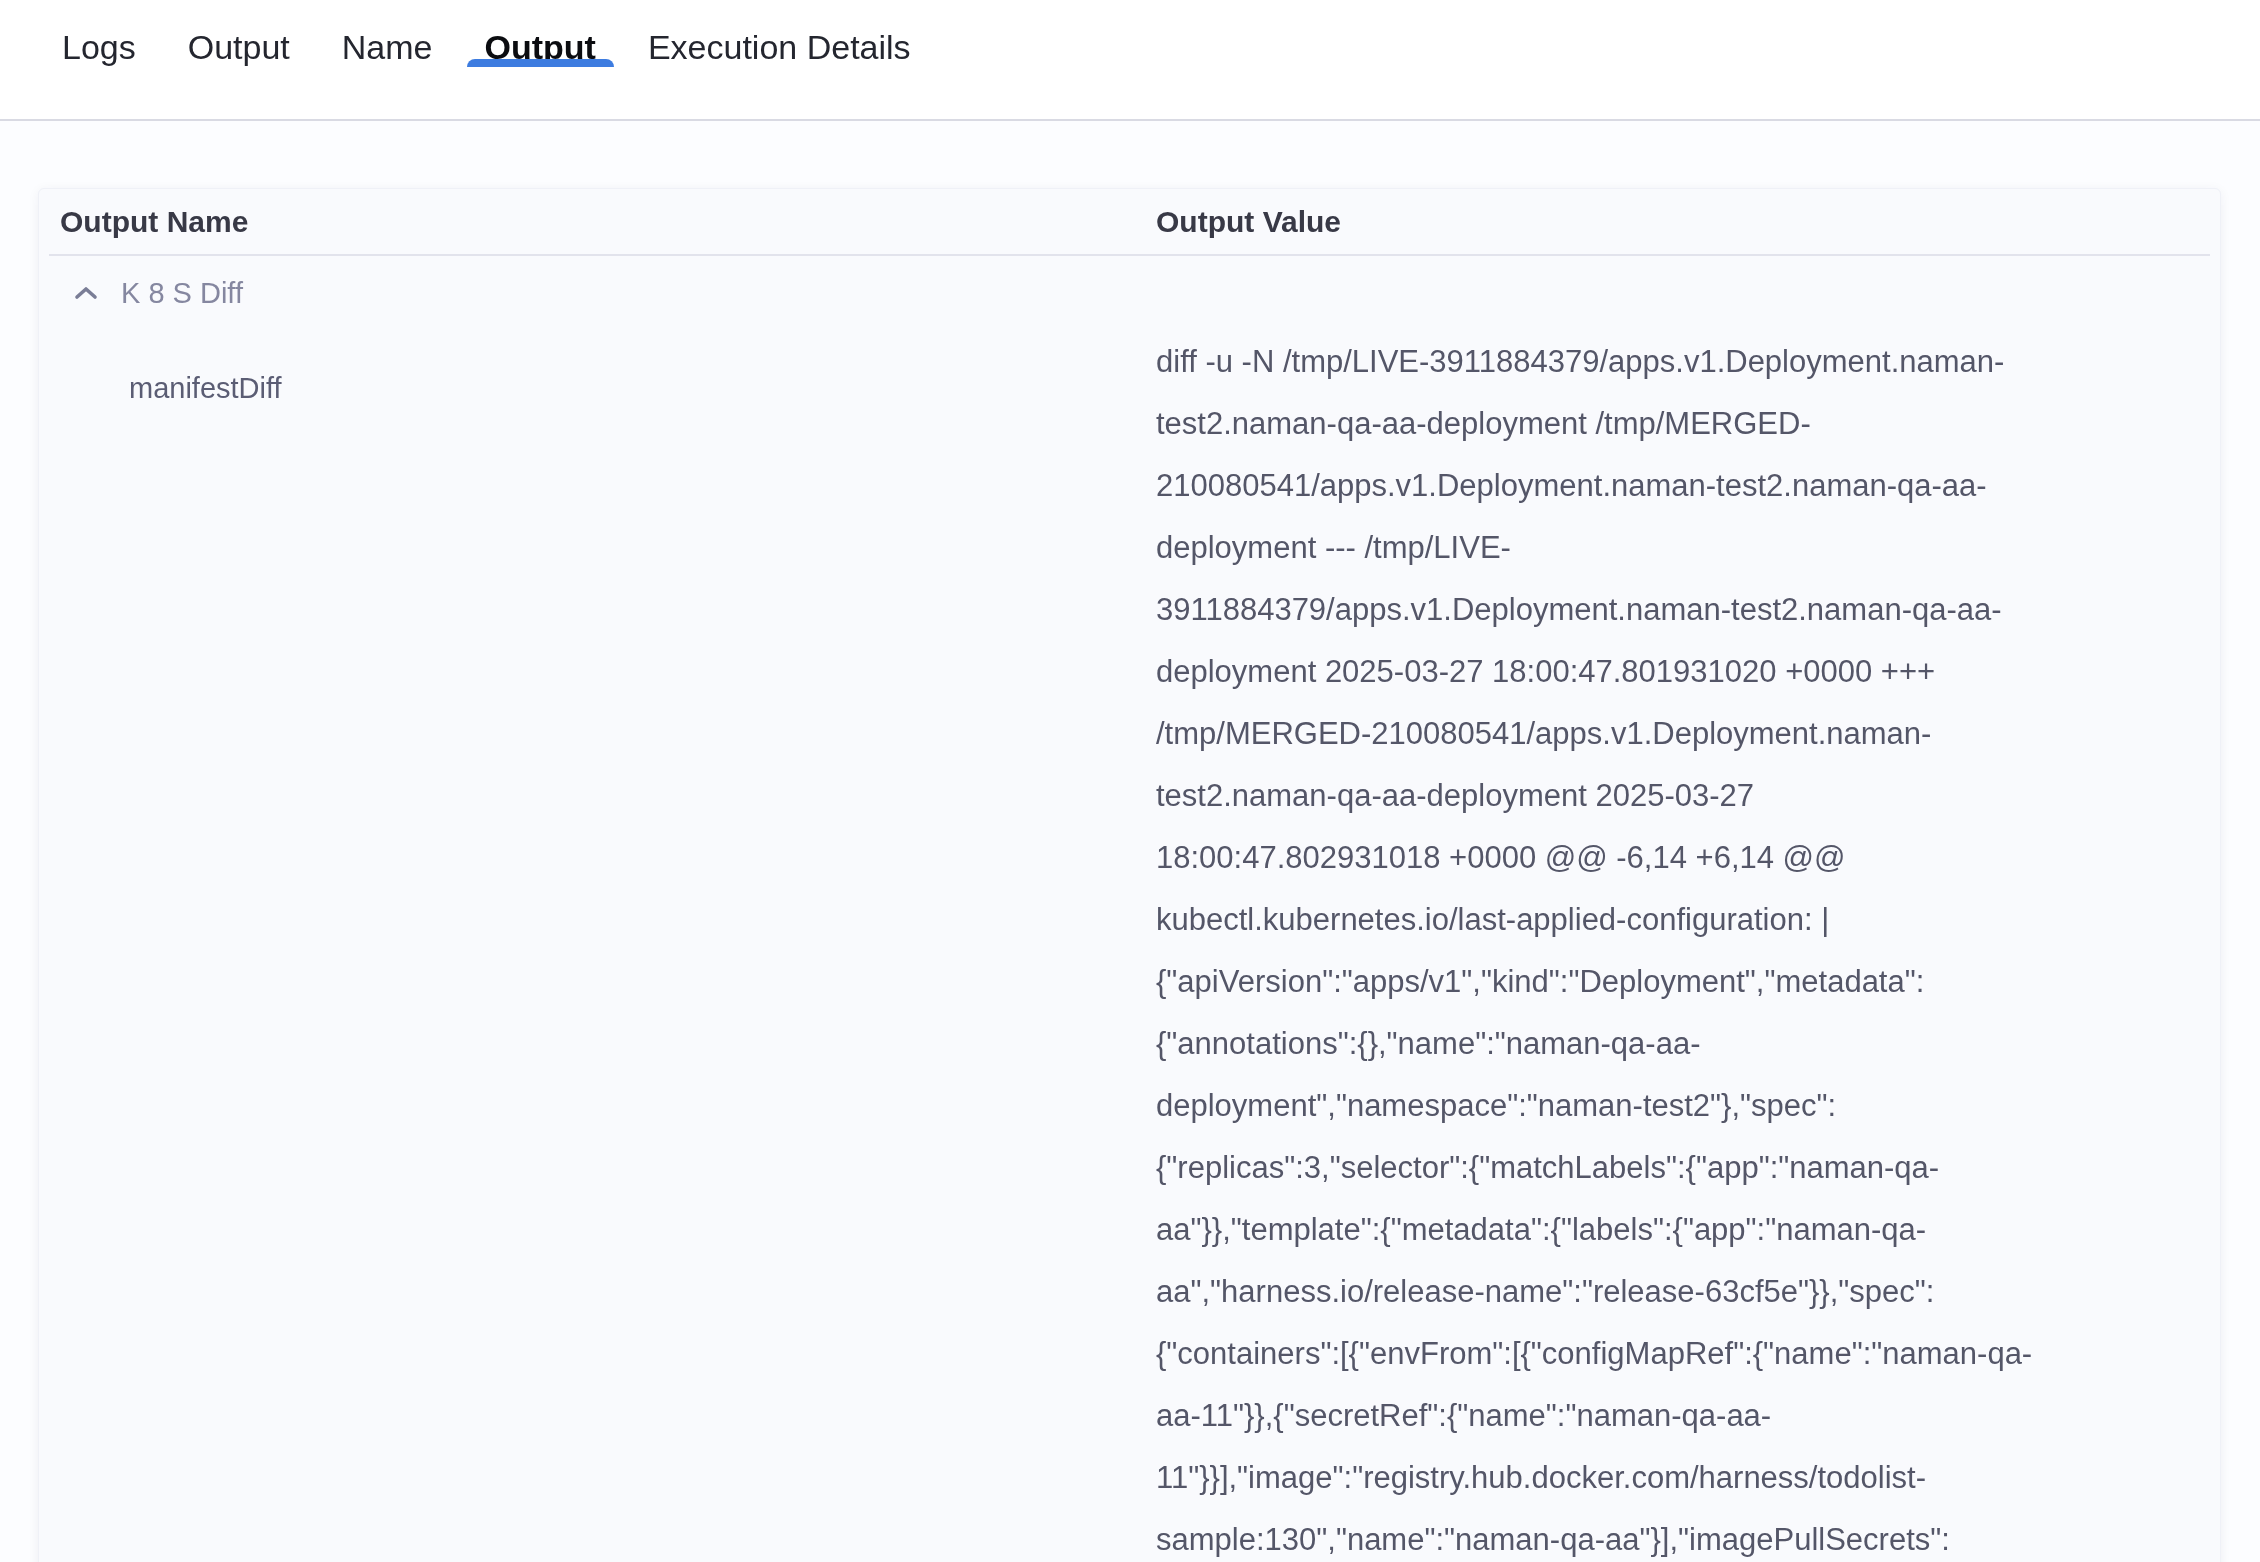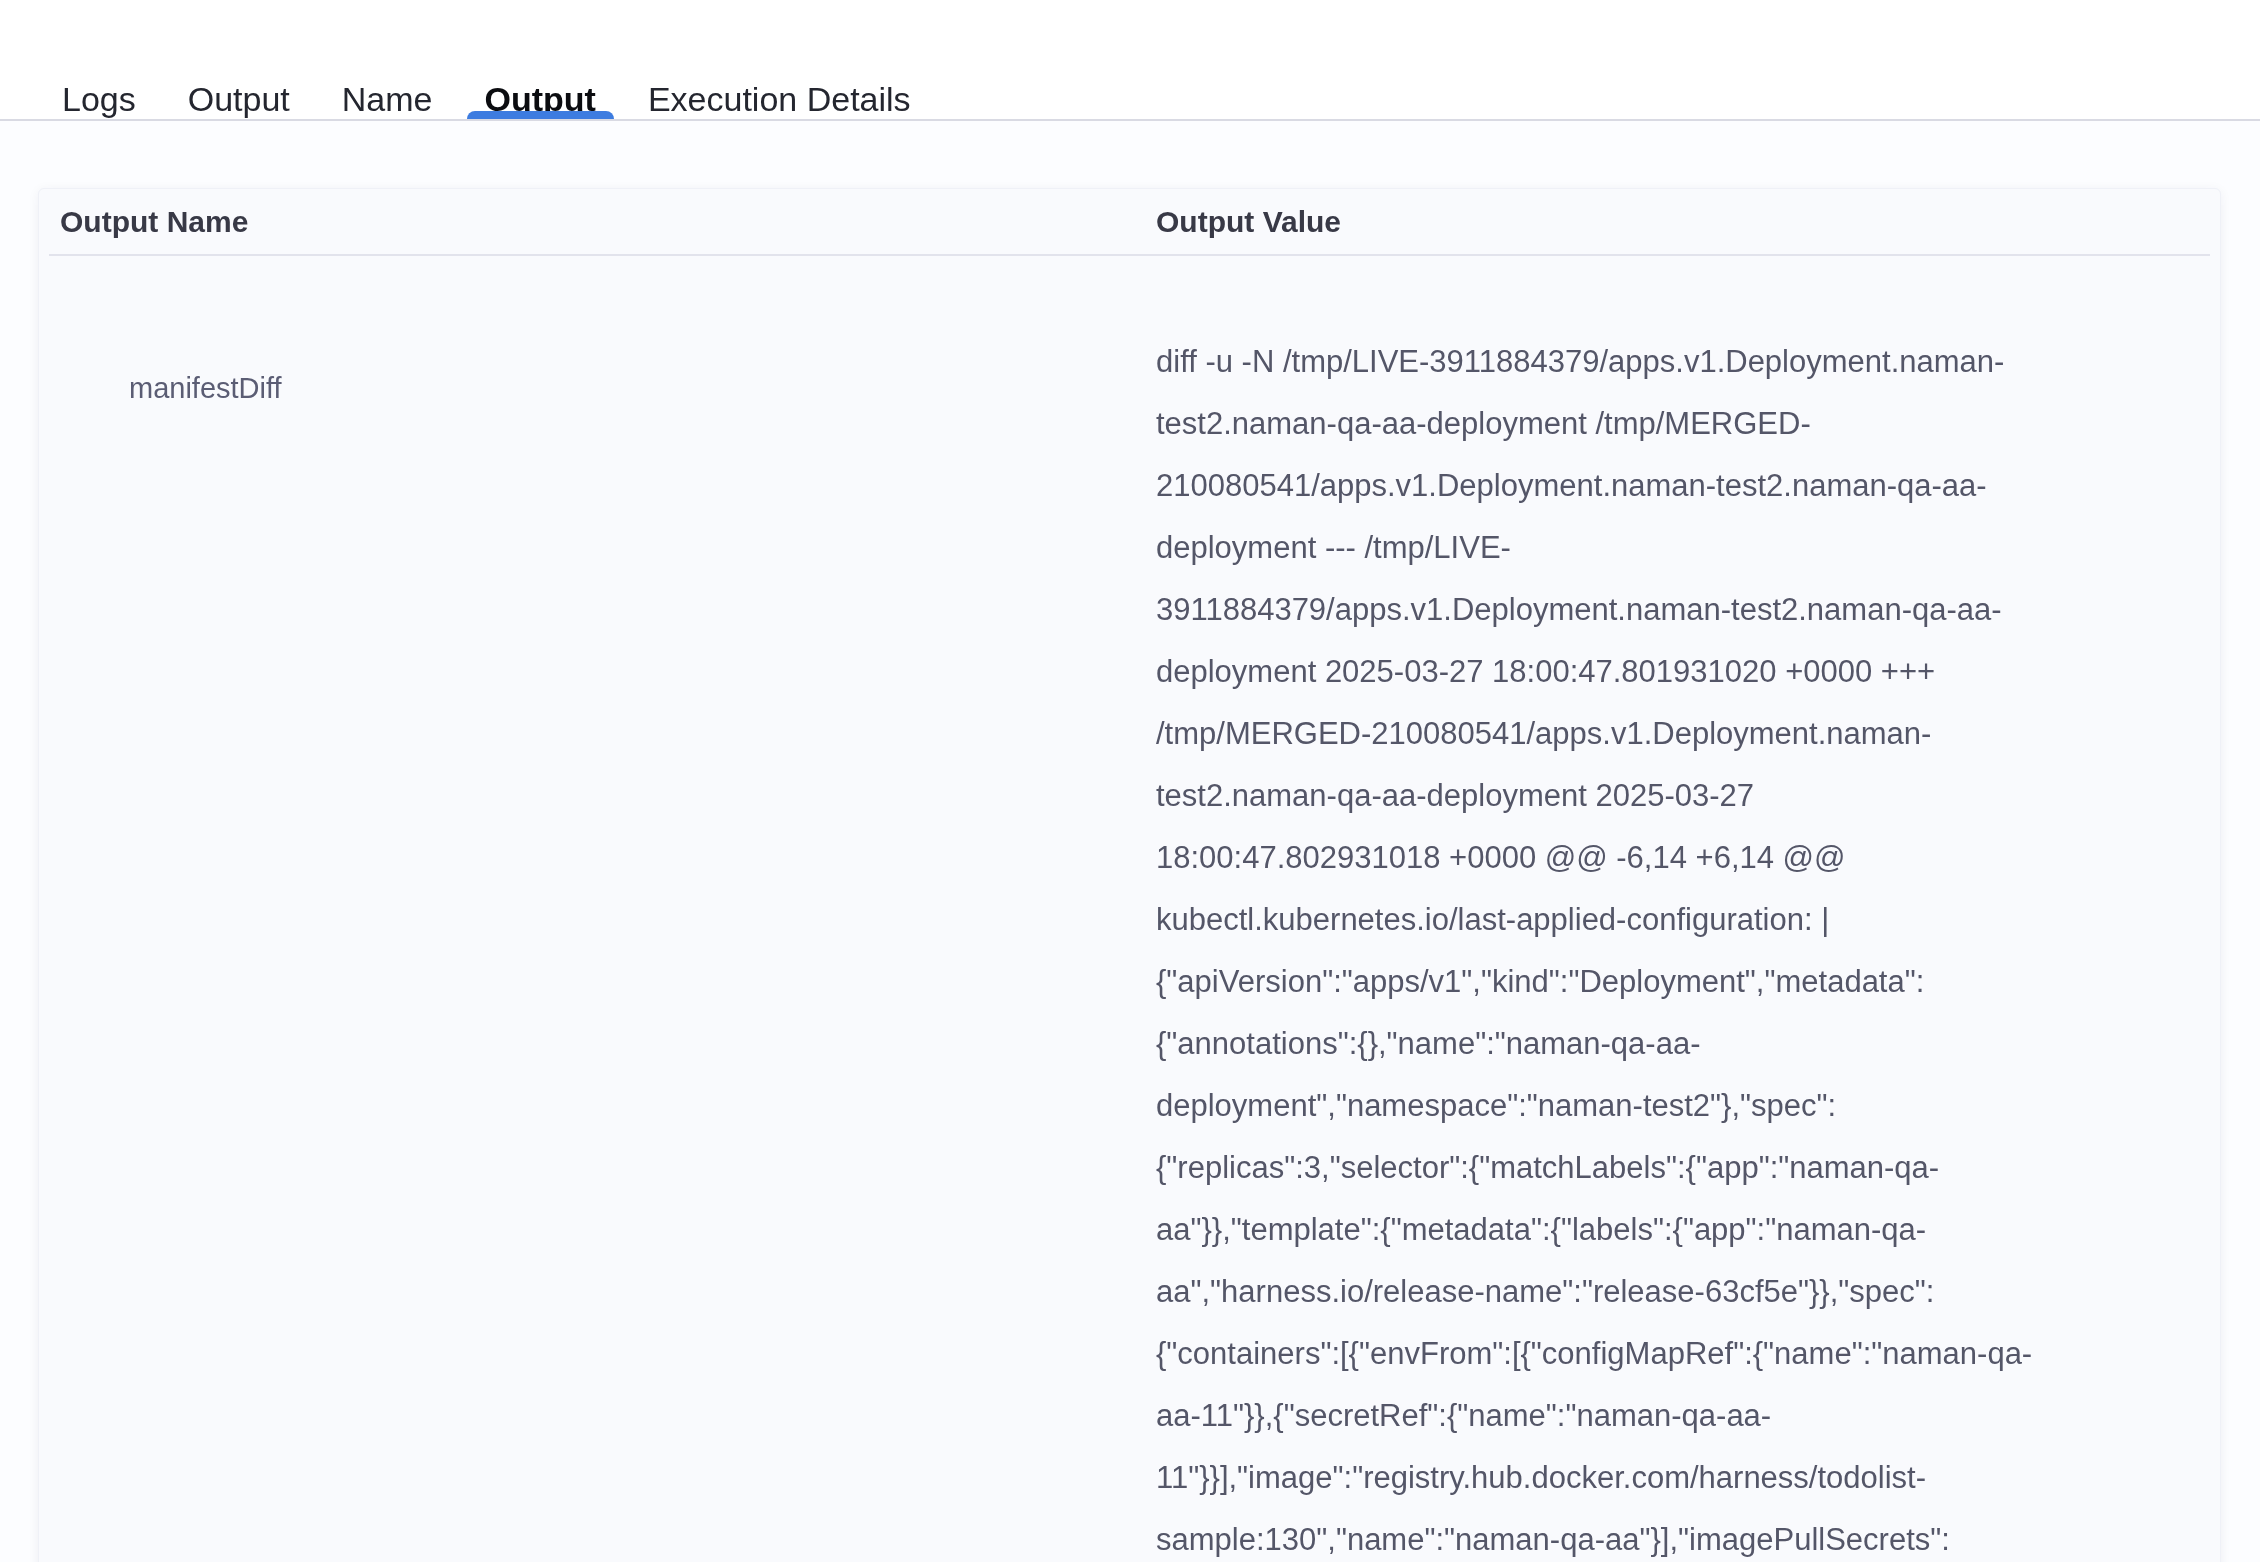--- a/index.html
+++ b/index.html
@@ -14,21 +14,21 @@
     font-family:"Liberation Sans", sans-serif;
     background:var(--page-bg);
     position:relative;
   }
 
   
   .tabbar{
     position:absolute;top:0;left:0;right:0;height:121px;
     background:#ffffff;
     border-bottom:2px solid var(--tabbar-divider);
-    display:flex;align-items:flex-end;gap:52px;
+    display:flex;align-items:flex-start;gap:52px;
     padding:28px 0 0 62px;
   }
   .tab{
     position:relative;display:flex;align-items:center;
     font-size:34px;font-weight:500;color:var(--tab-text);
     cursor:pointer;white-space:nowrap;
   }
   .tab.active{font-weight:700;color:var(--tab-active-text);}
   .tab.active::after{
     content:"";position:absolute;left:-18px;right:-18px;bottom:0;height:8px;
@@ -91,19 +91,27 @@
 </nav>
 
 <section class="card">
 
   <div class="thead">
     <div class="th th-name">Output Name</div>
     <div class="th th-value">Output Value</div>
   </div>
   <div class="thead-divider"></div>
 
+  <div class="group-row">
+    <span class="chevron">
+      <svg width="24" height="16" viewBox="0 0 24 16" fill="none">
+        <path d="M3 12 L12 4 L21 12" stroke="#7a7d96" stroke-width="3.6" stroke-linecap="round" stroke-linejoin="round"></path>
+      </svg>
+    </span>
+    <span class="group-label">K 8 S Diff</span>
+  </div>
 
   <div class="data-row">
     <div class="cell-name">manifestDiff</div>
     <div class="cell-value">diff -u -N /tmp/LIVE-3911884379/apps.v1.Deployment.naman-test2.naman-qa-aa-deployment /tmp/MERGED-210080541/apps.v1.Deployment.naman-test2.naman-qa-aa-deployment --- /tmp/LIVE-3911884379/apps.v1.Deployment.naman-test2.naman-qa-aa-deployment 2025-03-27 18:00:47.801931020 +0000 +++ /tmp/MERGED-210080541/apps.v1.Deployment.naman-test2.naman-qa-aa-deployment 2025-03-27 18:00:47.802931018 +0000 @@ -6,14 +6,14 @@ kubectl.kubernetes.io/last-applied-configuration: | {"apiVersion":"apps/v1","kind":"Deployment","metadata":{"annotations":{},"name":"naman-qa-aa-deployment","namespace":"naman-test2"},"spec":{"replicas":3,"selector":{"matchLabels":{"app":"naman-qa-aa"}},"template":{"metadata":{"labels":{"app":"naman-qa-aa","harness.io/release-name":"release-63cf5e"}},"spec":{"containers":[{"envFrom":[{"configMapRef":{"name":"naman-qa-aa-11"}},{"secretRef":{"name":"naman-qa-aa-11"}}],"image":"registry.hub.docker.com/harness/todolist-sample:130","name":"naman-qa-aa"}],"imagePullSecrets":</div>
   </div>
 
 </section>
 
 </body></html>

